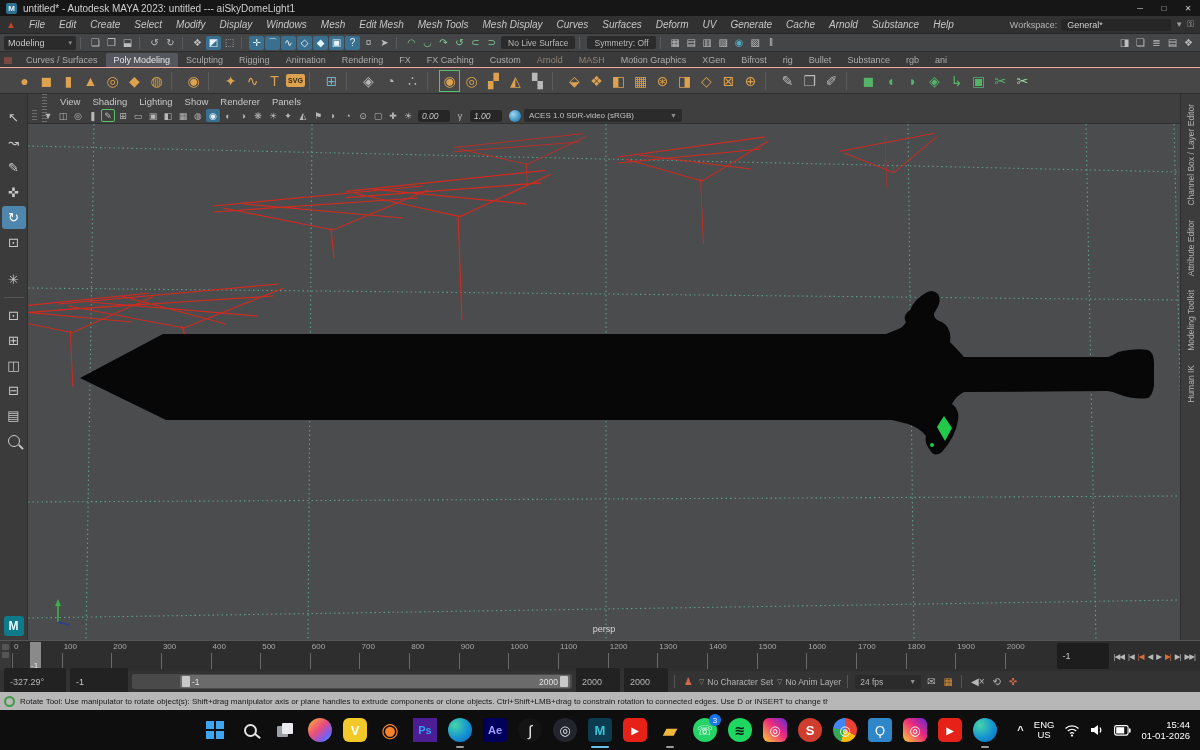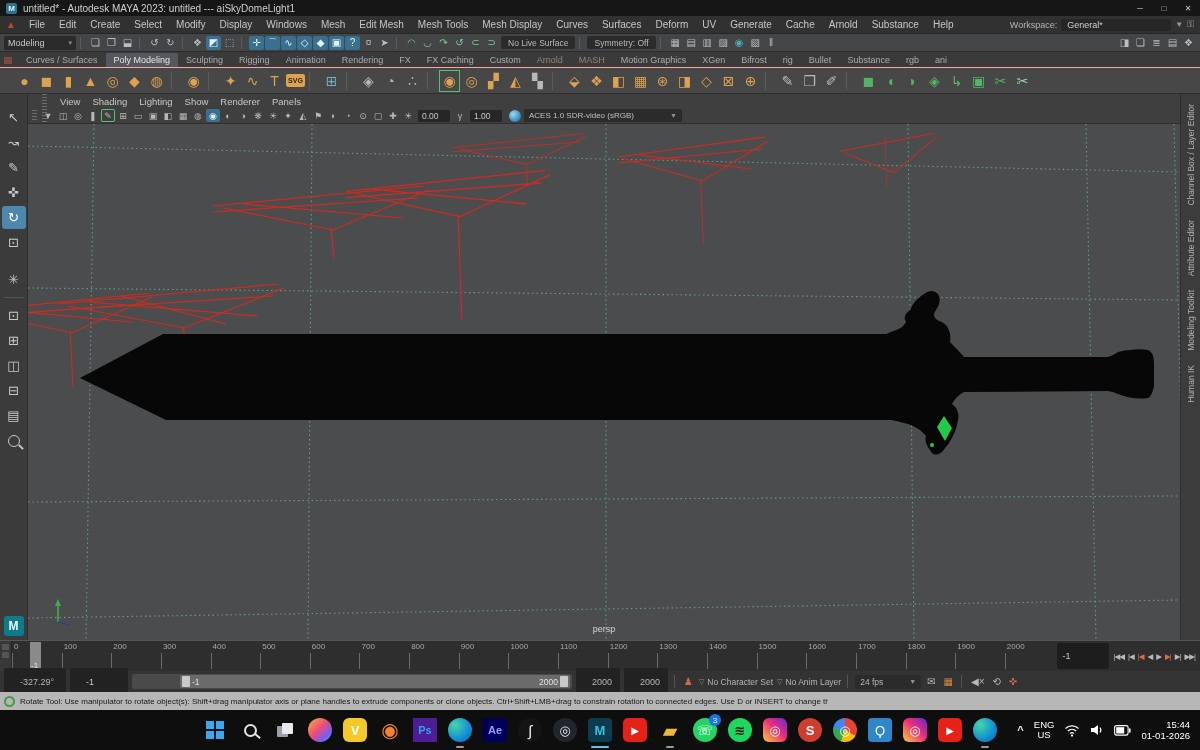--- a/index.html
+++ b/index.html
@@ -13,21 +13,21 @@
   .doc-ico { width:11px; height:11px; background:#2f6f8f; border-radius:2px; color:#dff3f8;
     font-size:8px; display:flex; align-items:center; justify-content:center; font-weight:bold; }
   .winbtns { margin-left:auto; display:flex; height:16px; }
   .winbtn { width:24px; height:16px; display:flex; align-items:center; justify-content:center;
     color:#cfcfcf; font-size:8px; }
 
   
   .menubar { position:absolute; top:16px; left:0; width:1200px; height:18px; background:#313131;
     display:flex; align-items:center; gap:0; padding-left:6px; border-bottom:1px solid #262626; }
   .maya-logo { color:#c0452c; font-size:10px; margin-right:6px; }
-  .menu-items { display:flex; }
+  .menu-items { display:flex;font-style:italic; }
   .menu-item { color:#c6c6c6; font-size:10px; padding:0 7px; cursor:default; }
   .workspace { margin-left:auto; display:flex; align-items:center; gap:4px; padding-right:6px;
     color:#b5b5b5; font-size:9px; }
   .ws-field { background:#262626; color:#cfcfcf; padding:1px 16px 1px 6px; min-width:110px;
     position:relative; border-radius:2px; }
   .ws-arrow { color:#9a9a9a; font-size:8px; }
   .lock-ico { color:#b5b5b5; font-size:9px; }
 
   
   .statusline { position:absolute; top:34px; left:0; width:1200px; height:18px; background:#434547;
@@ -87,21 +87,21 @@
     background:#3f3f3f; border-bottom:1px solid #2f2f2f; }
   .grip { width:5px; height:12px; margin-right:3px;
     background:repeating-linear-gradient(to bottom,#6e6e6e 0 1px,transparent 1px 3px); }
   .vgrip { position:absolute; left:0; top:0; width:5px; height:30px;
     background:repeating-linear-gradient(to bottom,#6e6e6e 0 1px,transparent 1px 3px); margin:0 0 0 14px; }
   .vt-icon { width:14px; height:13px; display:flex; align-items:center; justify-content:center;
     color:#b8b8b8; font-size:9px; border-radius:2px; }
   .vt-icon[data-state="active"] { background:#39708f; color:#e4f2fb; }
   .vt-icon[data-state="outlined"] { box-shadow:inset 0 0 0 1px #58c06b; }
   .vt-field { background:#262626; color:#c8c8c8; font-size:8.5px; width:32px; height:12px;
-    display:flex; align-items:center; padding:0 4px; border-radius:2px; margin:0 2px; }
+    display:flex; align-items:center; padding:0 4px; border-radius:2px; margin:0 2px;font-style:italic; }
   .vt-dd { background:#2b2b2b; color:#c2c2c2; font-size:8px; height:13px; width:158px;
     display:flex; align-items:center; justify-content:space-between; padding:0 5px; border-radius:2px; margin-left:2px; }
   .cs-ico { width:12px; height:12px; border-radius:50%;
     background:radial-gradient(circle at 35% 35%, #9fd8f0, #3f93c4 60%, #205e88); margin-left:4px; }
   .vp-view { position:relative; flex:1; background:var(--viewport_bg); overflow:hidden; }
   .vp-view svg { position:absolute; inset:0; }
   .gridline { stroke:var(--grid); stroke-width:1.1; stroke-dasharray:1.5 3; fill:none; opacity:.9; }
   .wire { stroke:var(--wire); stroke-width:1.2; fill:none; }
   .sword { fill:var(--sword); }
   .gem { fill:var(--gem); }
@@ -128,21 +128,21 @@
   .playhead span { position:absolute; bottom:0; left:1px; font-size:8px; color:#e8e8e8; }
   .curtime { width:52px; background:#1d1d1d; color:#c8c8c8; font-size:9px; display:flex;
     align-items:center; padding-left:6px; margin:2px 4px 2px 2px; border-radius:2px; }
   .playbtns { display:flex; align-items:center; gap:2px; padding-right:4px; }
   .pb { color:#b8b8b8; font-size:7.5px; letter-spacing:-1px; padding:2px 1px; white-space:nowrap; }
 
   
   .rangerow { position:absolute; top:671px; left:0; width:1200px; height:21px; background:#333;
     display:flex; align-items:center; gap:4px; padding:0 4px; }
   .rr-field { background:#222; color:#b5b5b5; font-size:9px; height:28px; display:flex;
-    align-items:center; padding:0 16px; border-radius:2px; }
+    align-items:center; padding:0 6px; border-radius:2px; }
   .f1 { width:62px; } .f2 { width:58px; color:#c8c8c8; }
   .rr-track { flex:1; height:15px; background:#4a4a4a; border-radius:2px; position:relative;
     display:flex; align-items:center; max-width:440px; }
   .rr-inner { position:absolute; left:48px; right:2px; top:1px; bottom:1px; background:#6b6b6b;
     border-radius:2px; display:flex; align-items:center; }
   .rr-handle { width:8px; height:11px; background:#c9c9c9; border-radius:1px; margin:0 2px; }
   .rr-lab { color:#e2e2e2; font-size:8.5px; }
   .rr-lab.right { margin-left:auto; }
   .ef { width:44px; }
   .rr-sep { width:2px; height:13px; border-left:1px solid #555; margin:0 2px; }

